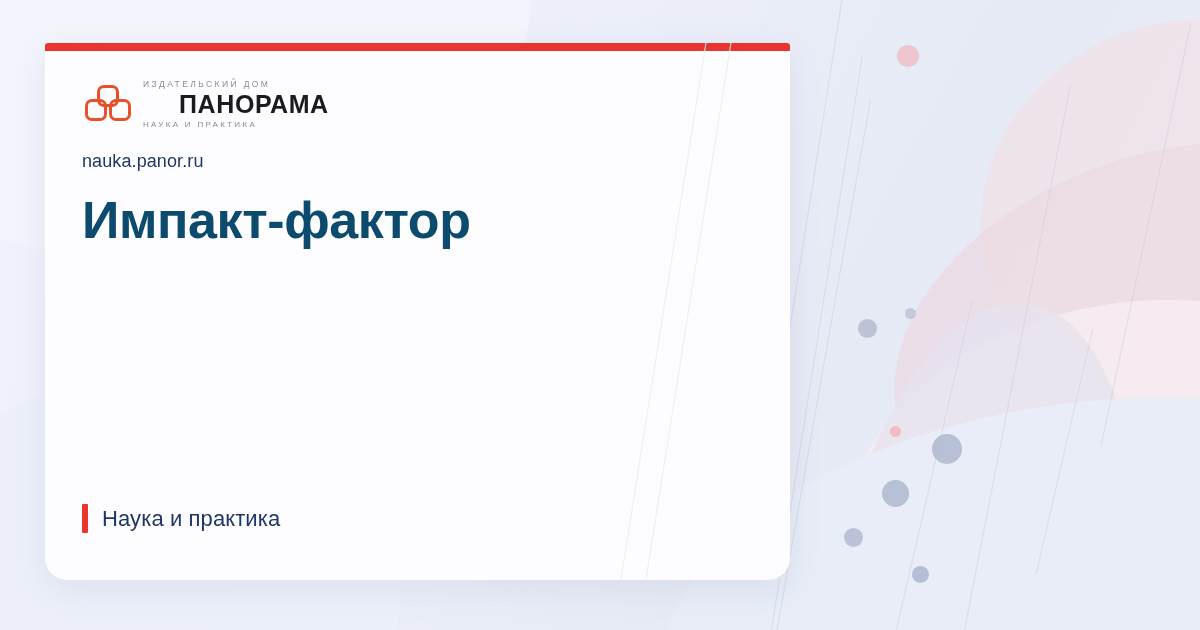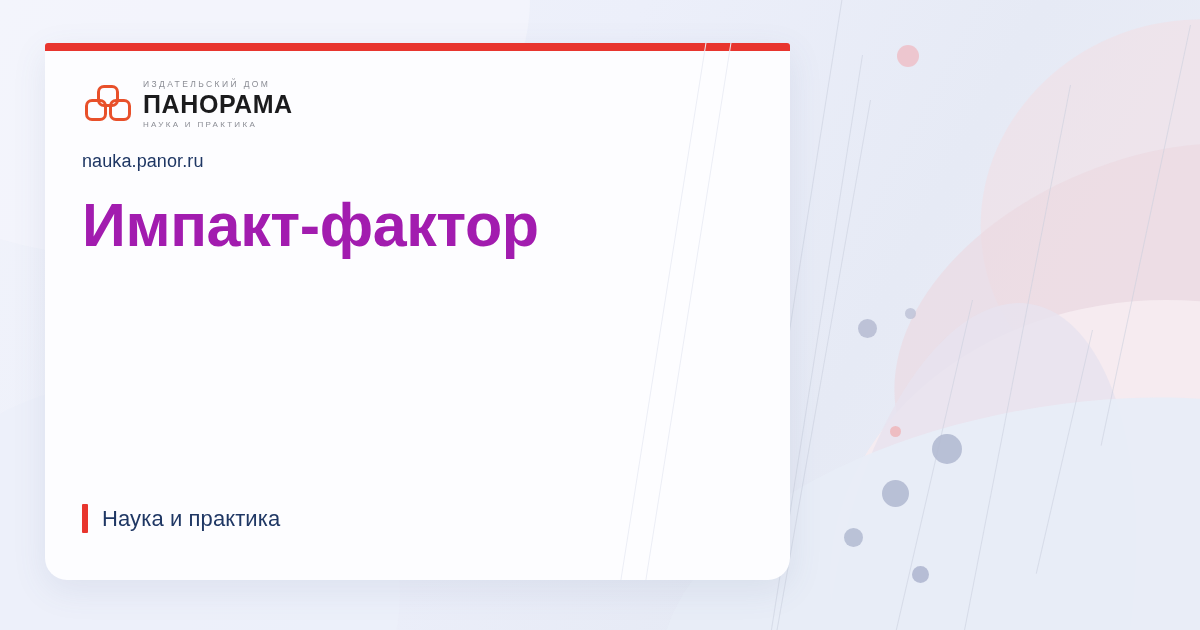--- a/index.html
+++ b/index.html
@@ -85,34 +85,34 @@
   
   .logo{position:absolute;left:39px;top:29px;display:flex;align-items:center;gap:11px;}
   .logo-mark{position:relative;width:48px;height:40px;flex:none;}
   .logo-text{display:flex;flex-direction:column;justify-content:center;}
   .logo-kicker{
     font-size:8.5px;letter-spacing:2.4px;color:#8b8d95;
     font-weight:400;line-height:1;margin-bottom:3px;
   }
   .logo-name{
     font-size:25px;font-weight:700;letter-spacing:.6px;color:#1b1b1d;
-    line-height:1;margin-bottom:4px;
+    line-height:1;margin-bottom:4px;margin-left:36px;
   }
   .logo-sub{
     font-size:8px;letter-spacing:2.3px;color:#8b8d95;font-weight:400;line-height:1;
   }
 
   
   .site-url{
     position:absolute;left:37px;top:100px;
     font-size:18px;color:#1f3764;letter-spacing:.1px;
   }
   .headline{
     position:absolute;left:37px;top:140px;width:660px;
-    font-size:61px;font-weight:700;color:#a21caf;
+    font-size:52px;font-weight:700;color:#0c4a6e;
     letter-spacing:-.4px;line-height:1.12;margin:0;
   }
   .footer-tag{
     position:absolute;left:37px;bottom:47px;display:flex;align-items:center;gap:14px;
   }
   .tag-bar{width:6px;height:29px;background:#e8352e;flex:none;border-radius:1px;}
   .tag-text{font-size:22px;color:#1f3764;letter-spacing:.1px;}
 </style>
 </head>
 <body>

